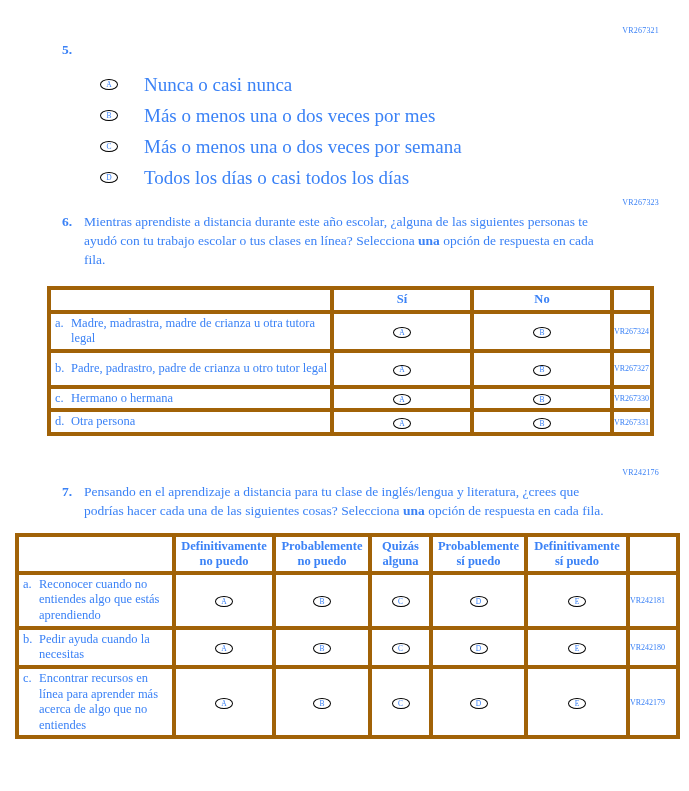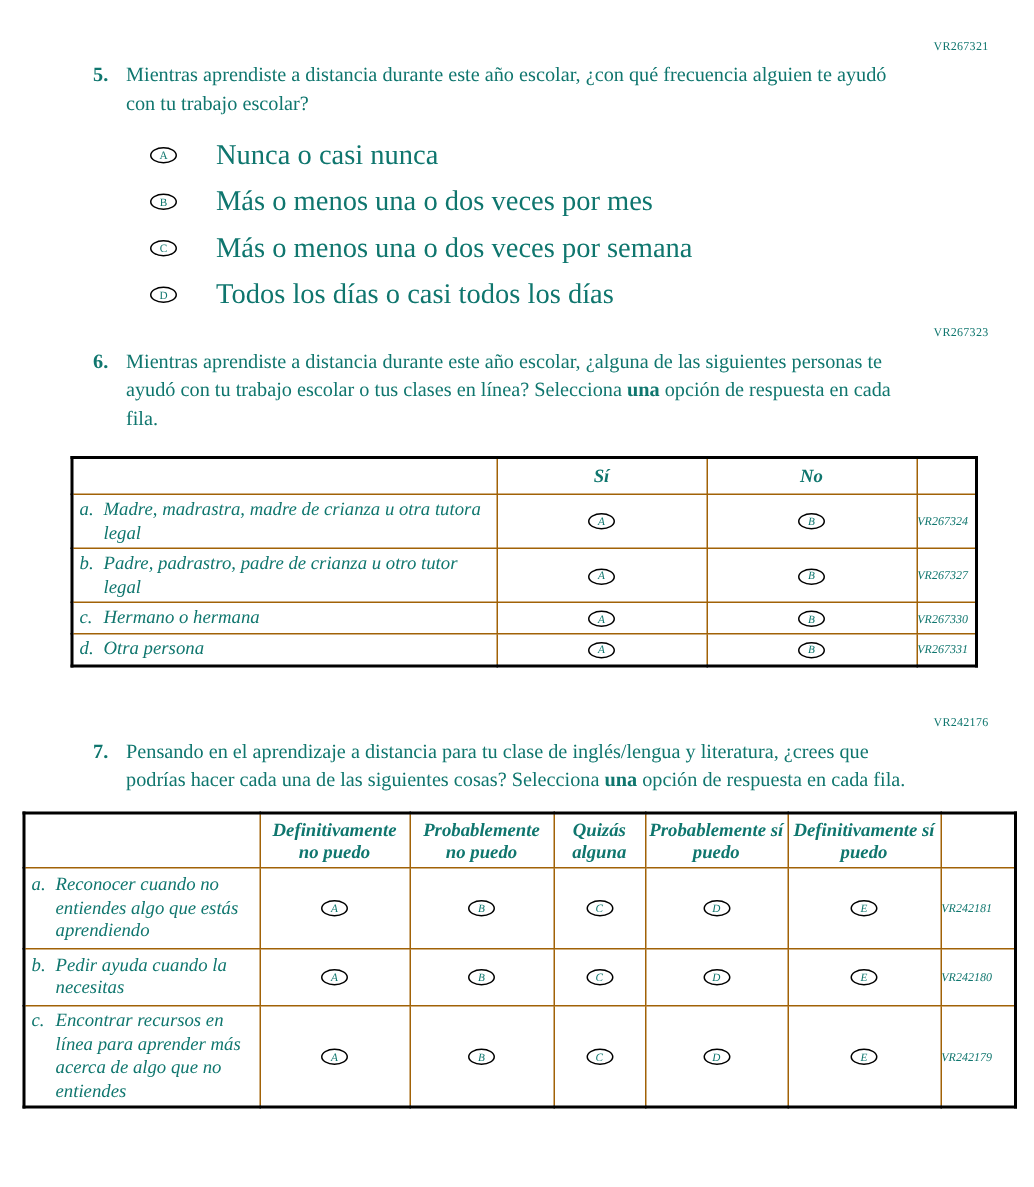--- a/index.html
+++ b/index.html
@@ -1,18 +1,18 @@
 <!DOCTYPE html>
 <html><head>
 <meta charset="utf-8">
 <style>
   * { margin:0; padding:0; box-sizing:border-box; }
   html,body { background:#ffffff; }
   .page {
-    width:689px; height:791px; background:#fff; color:#0f766e;
+    width:689px; height:791px; background:#fff; color:#3b82f6;
     font-family:"Liberation Serif", serif;
     position:relative; overflow:hidden;
   }
   .vr {
     font-size:8px; letter-spacing:0.2px;
     text-align:right; padding-right:30px;
     font-family:"Liberation Serif", serif;
   }
   .vr-top { padding-top:26px; }
   .question { display:flex; margin-left:62px; margin-right:40px; margin-top:6px; }
@@ -26,21 +26,21 @@
 
   .oval {
     display:inline-flex; align-items:center; justify-content:center;
     width:18px; height:11px; border:1px solid #000; border-radius:50%;
     font-size:7.5px; line-height:1; flex:none; cursor:pointer;
     font-family:"Liberation Serif", serif;
   }
 
   table { border-collapse:collapse; background:#fff; }
   .tbl { border:2px solid #000; }
-  .tbl td, .tbl th { border:1px solid #a16207; vertical-align:middle;font-style:italic; }
+  .tbl td, .tbl th { border:4px solid #a16207; vertical-align:middle; }
 
   
   .tbl-q6 { margin:16px 0 0 47px; width:603px; table-layout:fixed; }
   .tbl-q6 .col-label { width:283px; }
   .tbl-q6 .col-resp  { width:140px; }
   .tbl-q6 .col-code  { width:40px; }
   .tbl-q6 th { font-size:12.5px; font-weight:bold; height:24px; text-align:center; }
   .tbl-q6 .row-tall td { height:36px; }
   .tbl-q6 .row-short td { height:20px; }
 
@@ -70,21 +70,20 @@
 </style>
 </head>
 <body>
 
 <div class="page">
 
   <div class="vr vr-top">VR267321</div>
 
   <div class="question">
     <div class="qnum">5.</div>
-    <div class="qtext">Mientras aprendiste a distancia durante este año escolar, ¿con qué frecuencia alguien te ayudó con tu trabajo escolar?</div>
   </div>
 
   <div class="options">
     <div class="opt">
       <span class="oval">A</span>
       <span class="opt-label">Nunca o casi nunca</span>
     </div>
     <div class="opt">
       <span class="oval">B</span>
       <span class="opt-label">Más o menos una o dos veces por mes</span>

